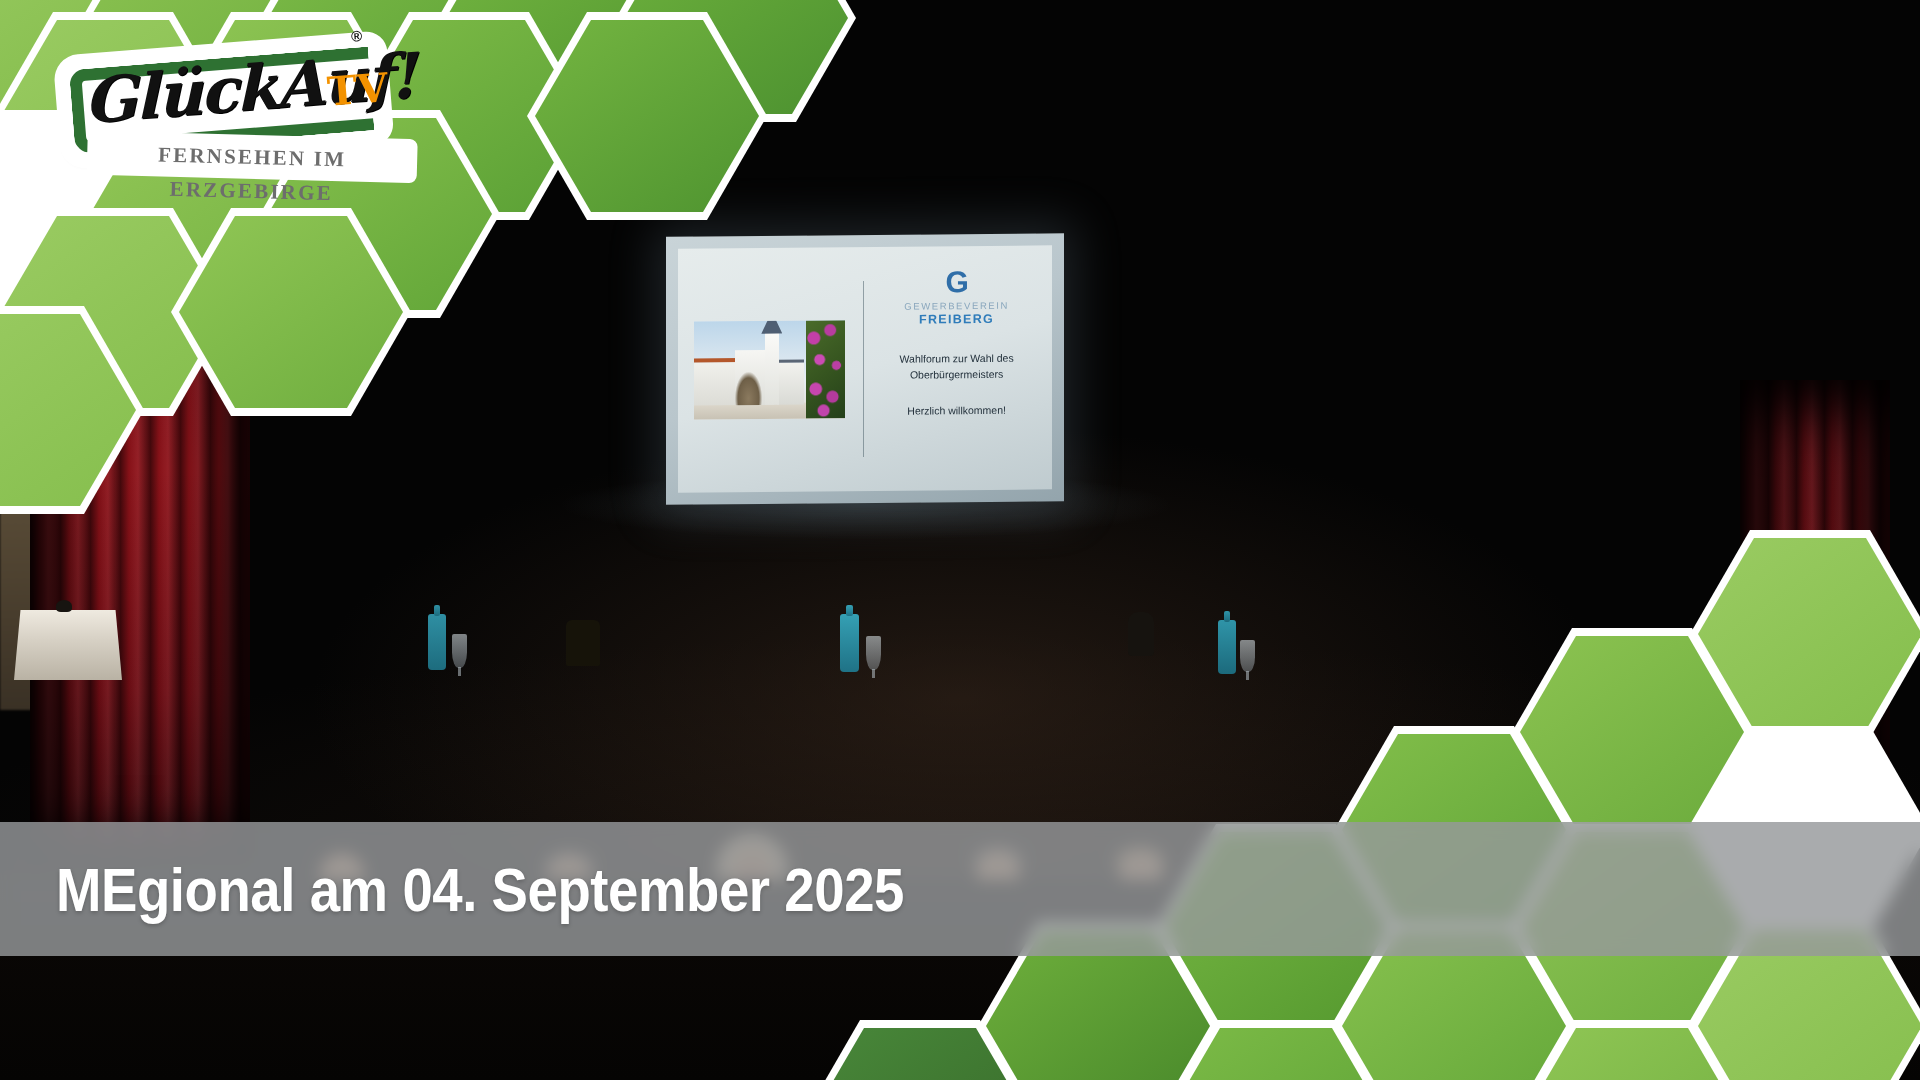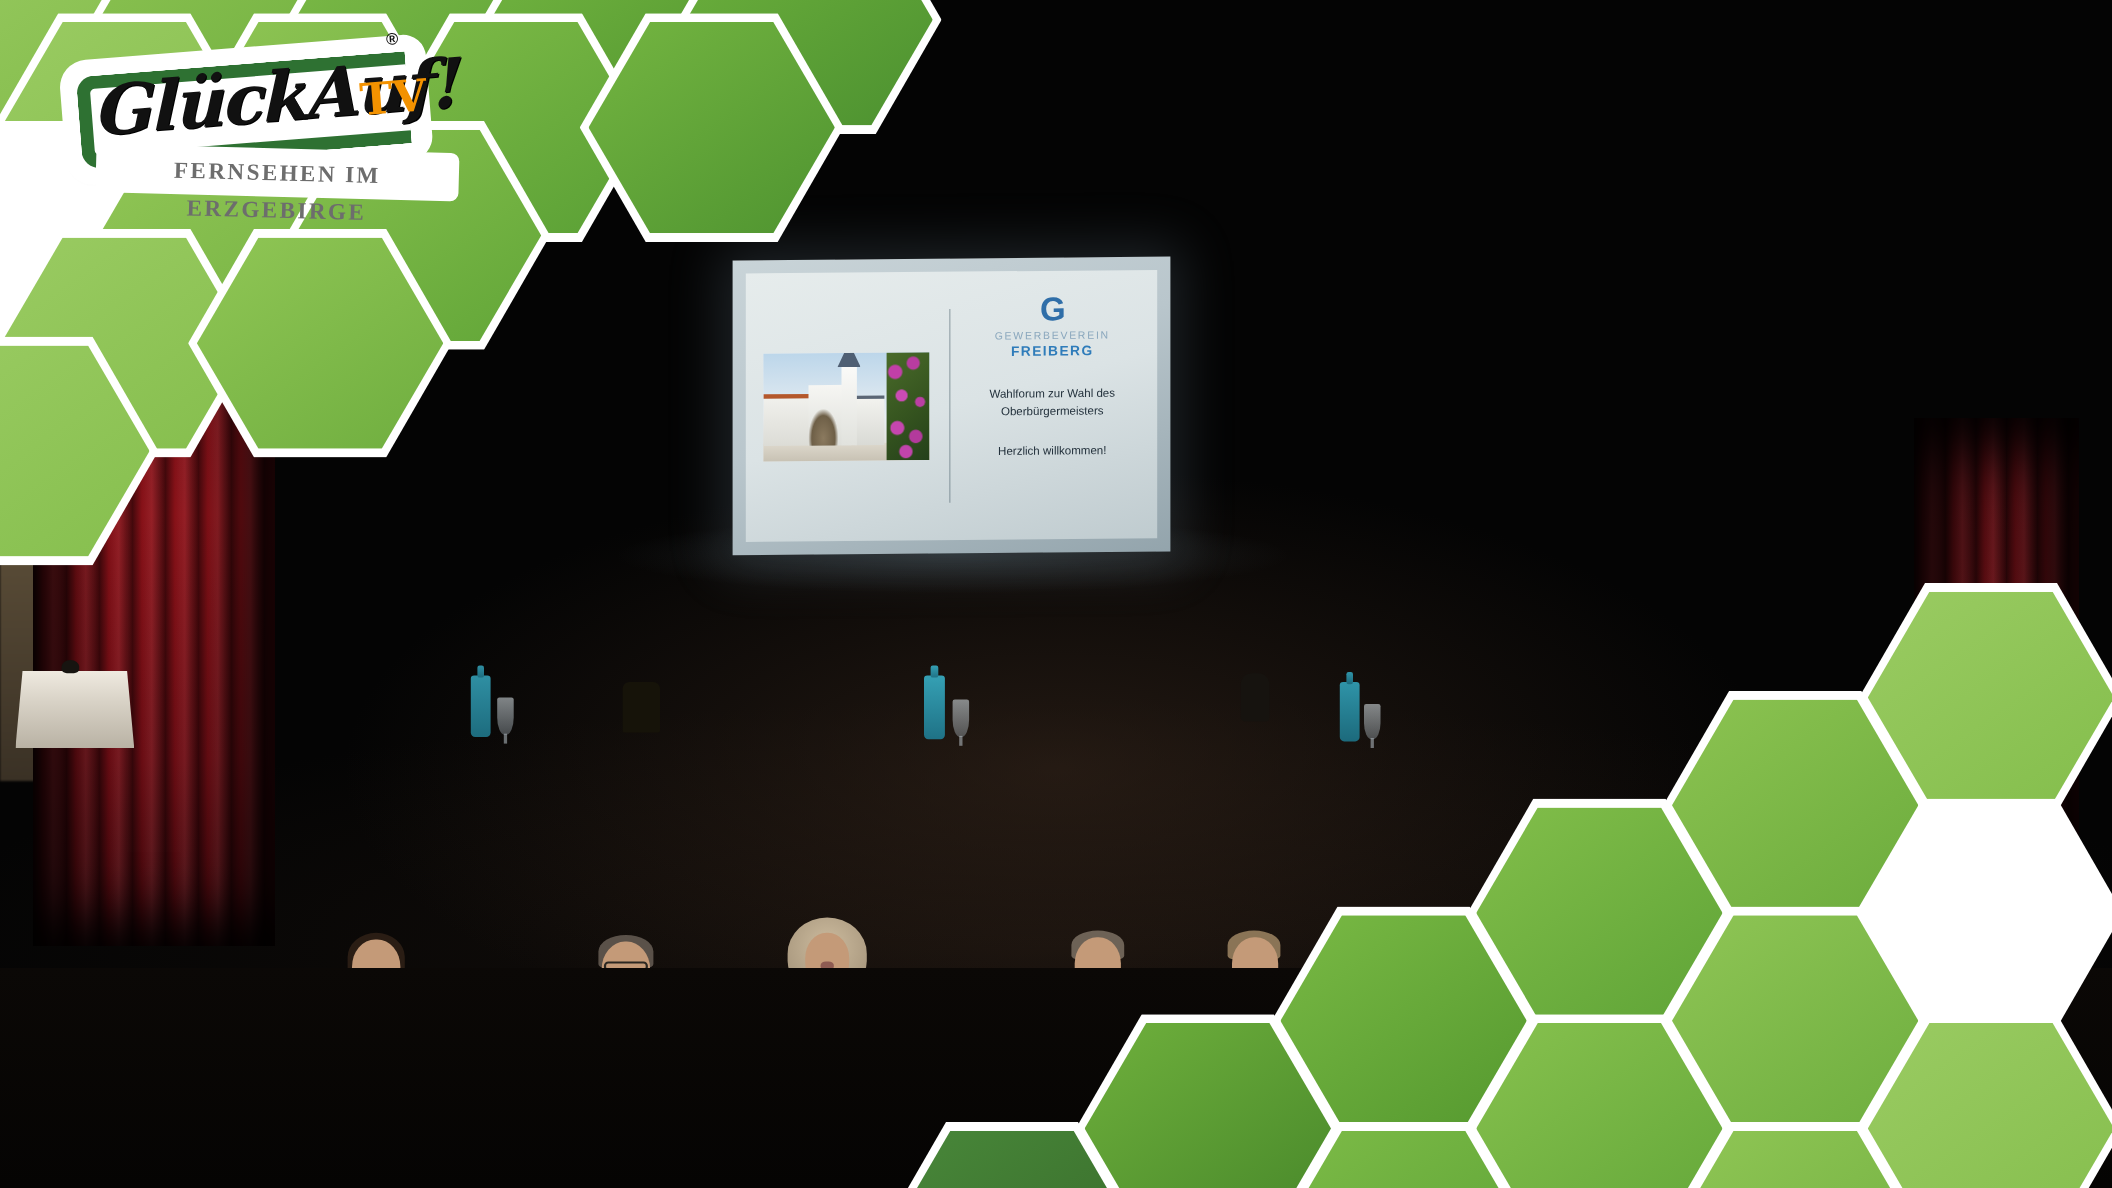--- a/index.html
+++ b/index.html
@@ -469,20 +469,23 @@
     <div class="hex-w" style="left:1512px; top:1020px; width:240px; height:208px;"></div>
     <div class="hex" style="left:1520px; top:1028px; width:224px; height:192px; background:linear-gradient(145deg,#90C655,#6FAE3F);"></div>
 
     <div class="hex-w" style="left:1156px; top:1020px; width:240px; height:208px;"></div>
     <div class="hex" style="left:1164px; top:1028px; width:224px; height:192px; background:linear-gradient(145deg,#7DBB47,#59A034);"></div>
 
     <div class="hex-w" style="left:800px;  top:1020px; width:240px; height:208px;"></div>
     <div class="hex" style="left:808px; top:1028px; width:224px; height:192px; background:linear-gradient(145deg,#49883A,#356728);"></div>
   </div>
 
+  <div class="titlebar">
+    <div class="txt">MEgional am 04. September 2025</div>
+  </div>
 
   <div class="logo">
     <div class="logo-plate"></div>
     <div class="logo-greenbar"></div>
     <div class="logo-word">GlückAuf!</div>
     <div class="logo-tv">TV</div>
     <div class="logo-reg">®</div>
     <div class="logo-tag">
       <span>FERNSEHEN IM ERZGEBIRGE</span>
     </div>

